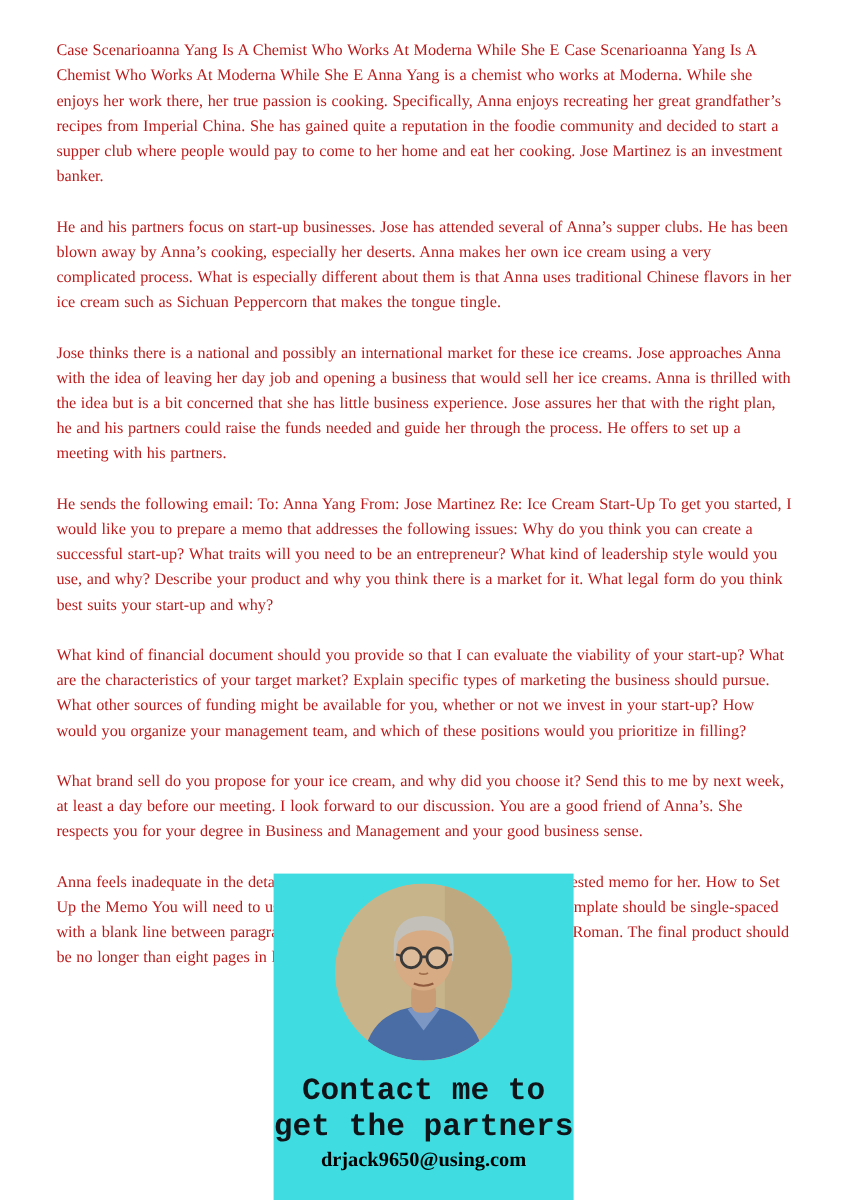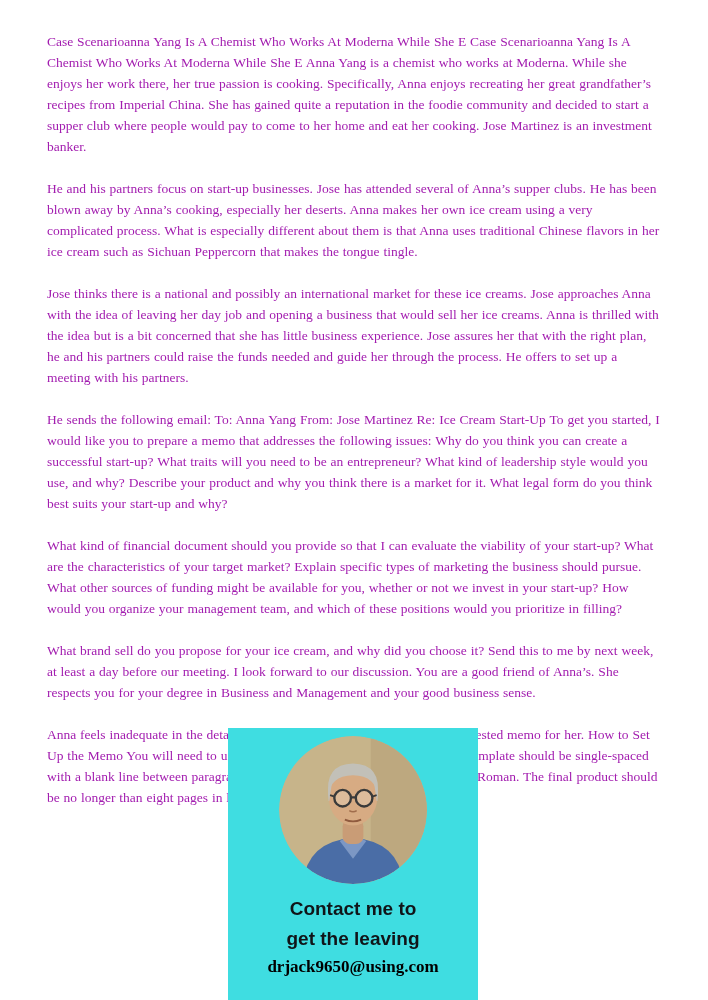--- a/index.html
+++ b/index.html
@@ -17,21 +17,21 @@
     background: #ffffff;
   }
   .doc {
     padding: 31px 47px 0 47px;
     width: 708px;
   }
   .doc p {
     width: 614px;
     font-size: 13.5px;
     line-height: 21px;
-    color: #a21caf;
+    color: #b91c1c;
     text-align: left;
     margin: 0 0 21px 0;
     word-spacing: 0.5px;
   }
   .overlay {
     position: absolute;
     left: 228px;
     top: 728px;
     width: 250px;
     height: 272px;
@@ -45,23 +45,23 @@
     width: 148px;
     height: 148px;
     border-radius: 50%;
     overflow: hidden;
     margin-top: 8px;
     flex: 0 0 auto;
   }
   .avatar svg { display: block; width: 148px; height: 148px; }
   .overlay-title {
     margin-top: 10px;
-    font-family: Liberation Sans, sans-serif;
+    font-family: Liberation Mono, monospace;
     font-weight: 700;
-    font-size: 19px;
+    font-size: 26px;
     line-height: 30px;
     color: #101418;
     text-align: center;
   }
   .overlay-email {
     margin-top: 3px;
     font-family: "Liberation Serif", serif;
     font-weight: 700;
     font-size: 17px;
     color: #000000;
@@ -106,18 +106,18 @@
           <line x1="48.4" y1="41.5" x2="52.2" y2="41.5" stroke="#3a3a3a" stroke-width="1.5"></line>
           <line x1="37.5" y1="41" x2="34.5" y2="40" stroke="#3a3a3a" stroke-width="1.2"></line>
           <line x1="63" y1="41" x2="66" y2="40" stroke="#3a3a3a" stroke-width="1.2"></line>
           <path d="M47.5 50.5 Q50 52 52.5 50.5" stroke="#a06d4c" stroke-width="1" fill="none"></path>
           <path d="M44.5 56.5 Q50 59 55.5 56.5" stroke="#8f5a3e" stroke-width="1.2" fill="none"></path>
         </g>
       </svg>
     </div>
     <div class="overlay-title">
       <span>Contact me to</span><br>
-      <span>get the leaving</span>
+      <span>get the partners</span>
     </div>
     <div class="overlay-email">drjack9650@using.com</div>
   </div>
 
 </div>
 
 </body></html>

